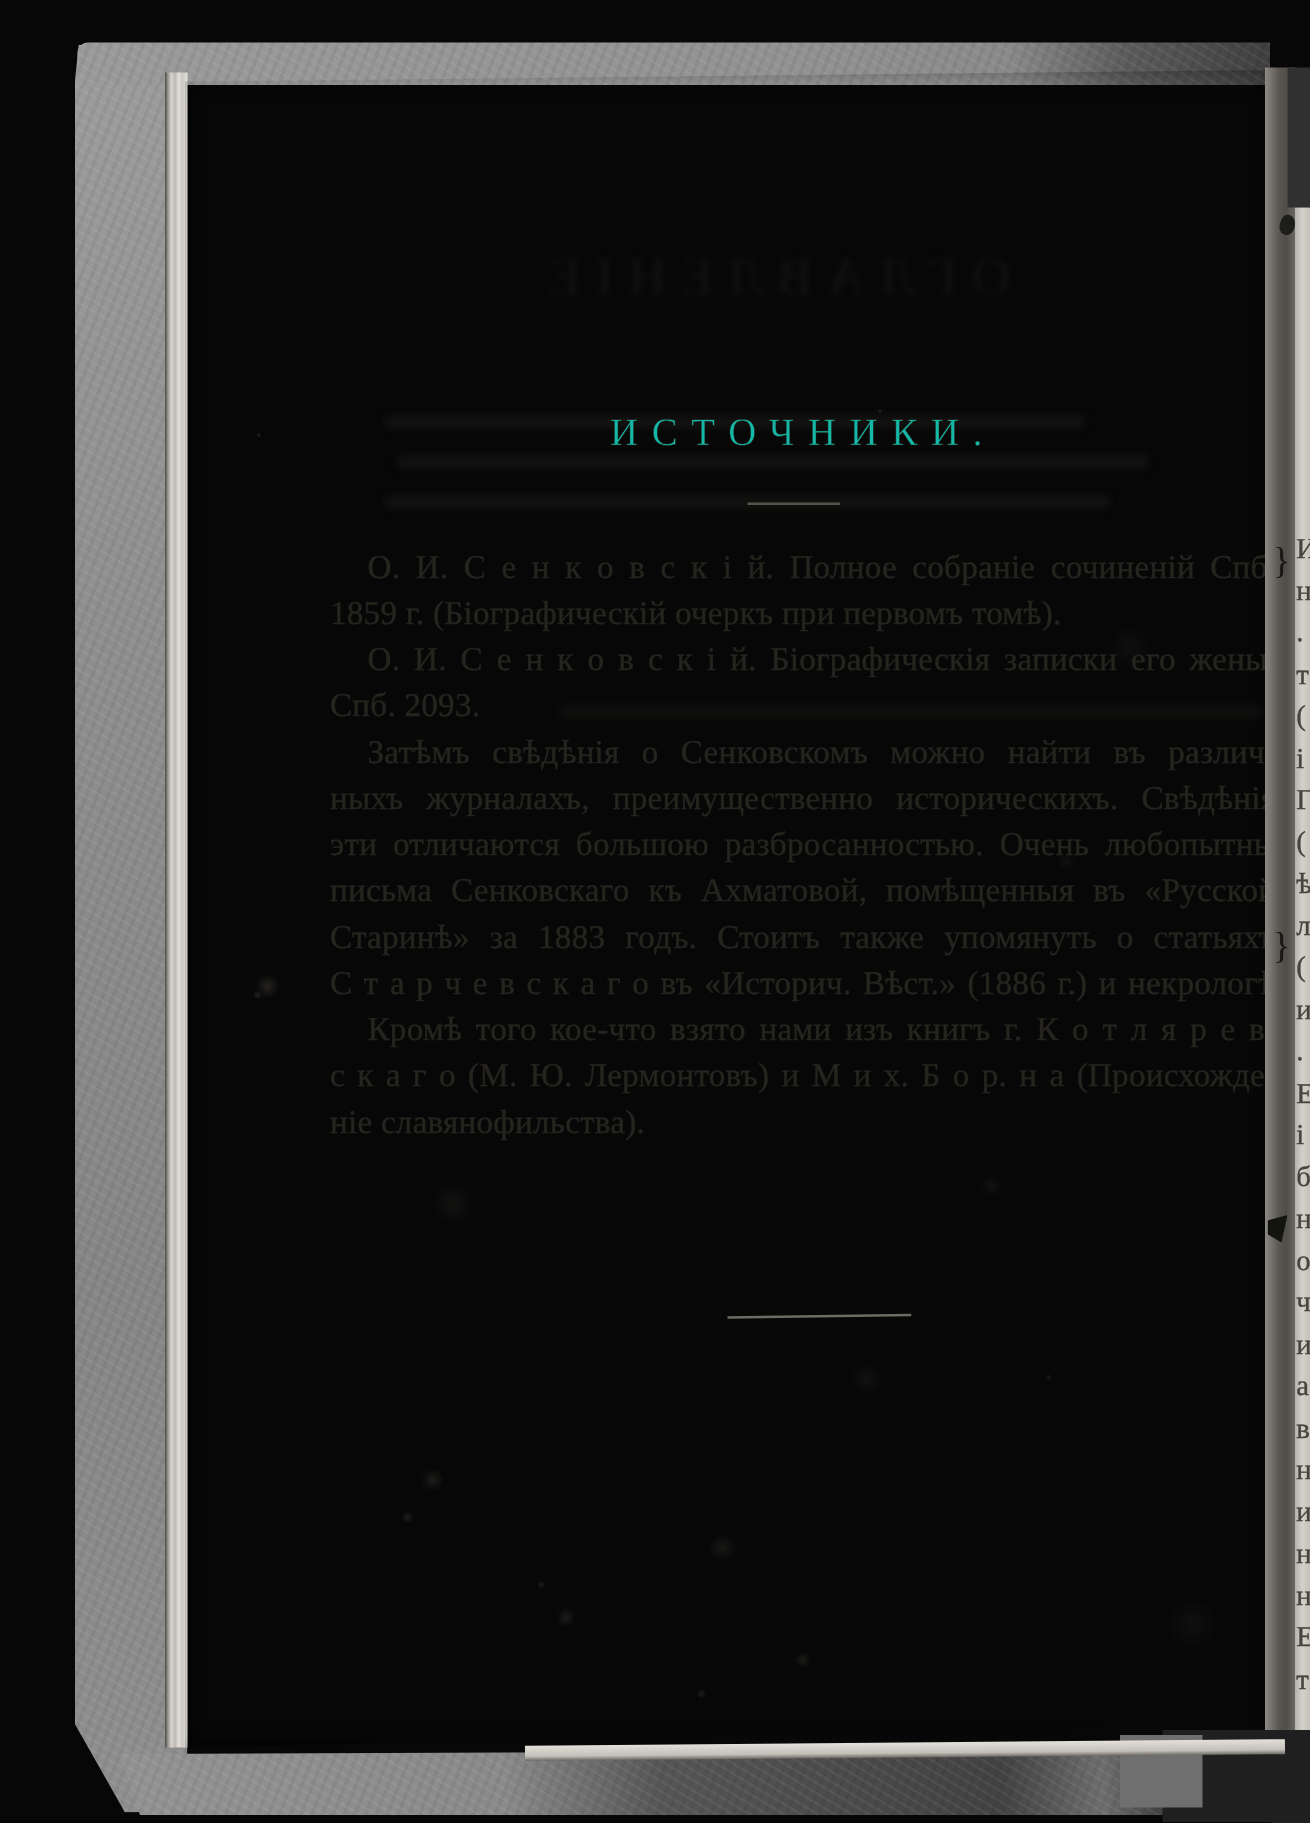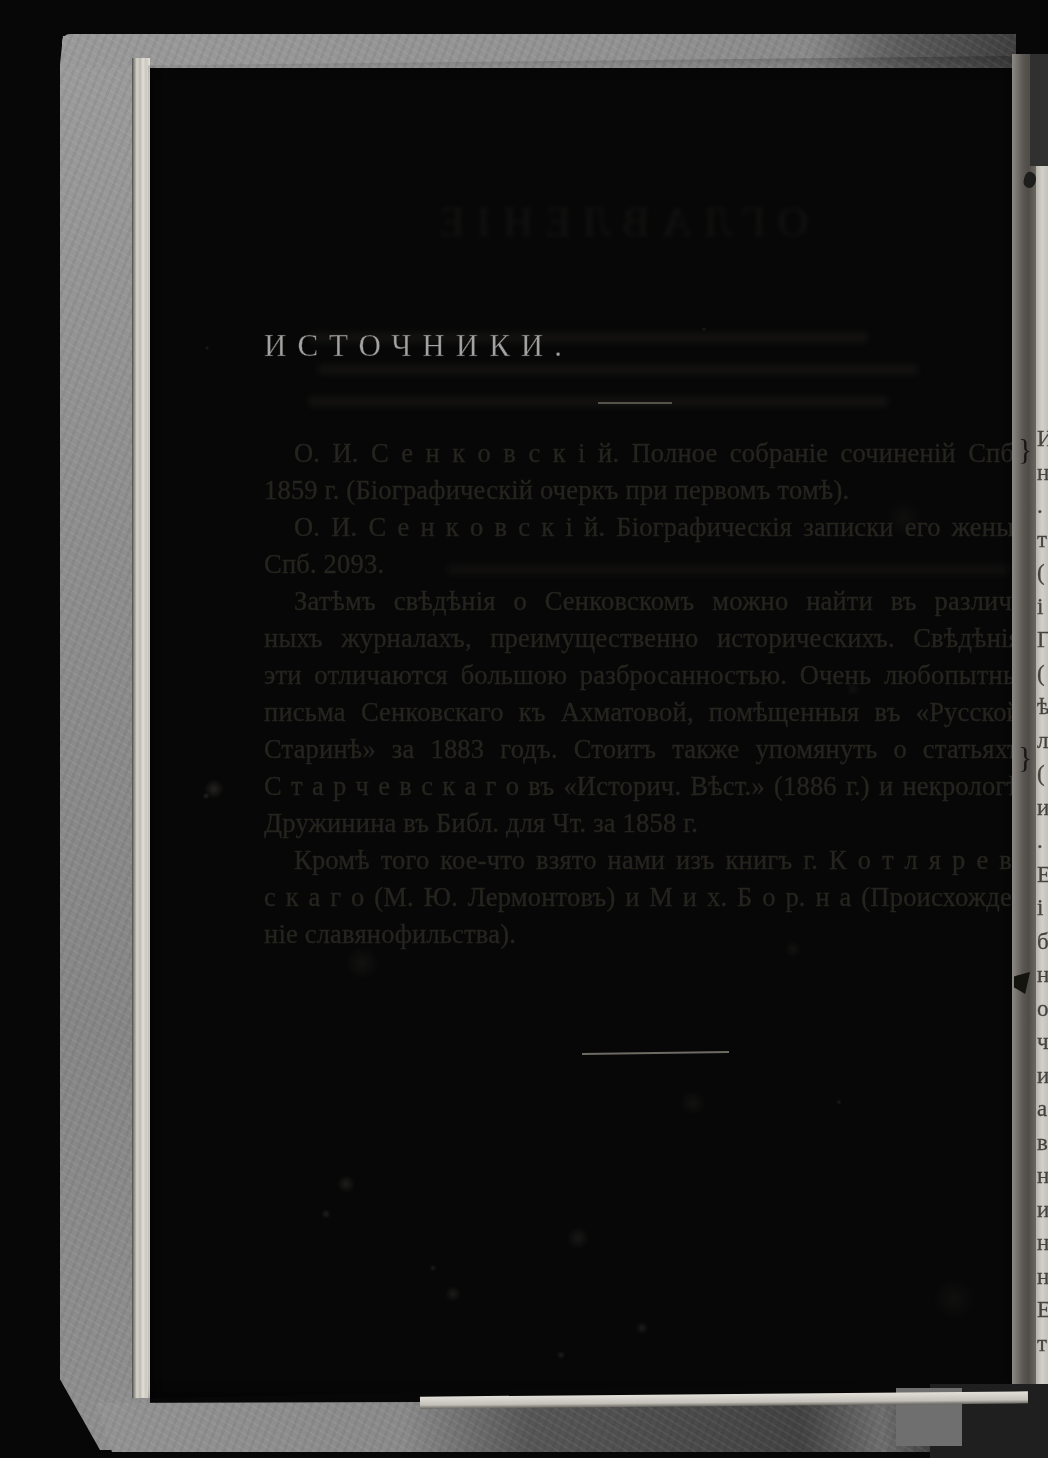--- a/index.html
+++ b/index.html
@@ -66,22 +66,22 @@
   .ghost-heading{position:absolute;left:300px;top:142px;width:360px;text-align:center;
     font-size:42px;letter-spacing:12px;color:#6f6c63;opacity:.12;
     transform:scaleX(-1);filter:blur(2.5px);}
   .ghost-band{position:absolute;height:11px;background:rgba(130,125,115,.09);filter:blur(3px);}
   .gb1{left:160px;top:276px;width:560px;}
   .gb2{left:170px;top:308px;width:600px;}
   .gb3{left:160px;top:340px;width:580px;}
   .gb4{left:300px;top:508px;width:560px;opacity:.8;}
 
   
-  .page-title{position:absolute;left:116px;top:272px;width:757px;text-align:left;
-    font-size:31px;letter-spacing:11px;color:#a3a3a3;-webkit-text-stroke:.4px #22201c;}
+  .page-title{position:absolute;left:116px;top:272px;width:757px;text-align:center;
+    font-size:31px;letter-spacing:11px;color:#14b8a6;-webkit-text-stroke:.4px #22201c;}
   .title-rule{position:absolute;left:450px;top:346px;width:74px;height:2px;background:#56534d;}
   .textblock{position:absolute;left:116px;top:379px;width:757px;
     font-size:26.5px;line-height:37px;color:#26241f;letter-spacing:.2px;
     -webkit-text-stroke:.35px #26241f;}
   .line{height:37px;text-align:justify;text-align-last:justify;white-space:nowrap;}
   .line.first{text-indent:30px;}
   .line.end{text-align:right;text-align-last:left;}
   .end-rule{position:absolute;left:434px;top:996px;width:147px;height:2px;background:#6e6b64;
     transform:rotate(-.8deg);}
 
@@ -137,21 +137,20 @@
       <div class="line first">О. И. С е н к о в с к і й. Полное собраніе сочиненій Спб.</div>
       <div class="line end">1859 г. (Біографическій очеркъ при первомъ томѣ).</div>
       <div class="line first">О. И. С е н к о в с к і й. Біографическія записки его жены.</div>
       <div class="line end">Спб. 2093.</div>
       <div class="line first">Затѣмъ свѣдѣнія о Сенковскомъ можно найти въ различ-</div>
       <div class="line">ныхъ журналахъ, преимущественно историческихъ. Свѣдѣнія</div>
       <div class="line">эти отличаются большою разбросанностью. Очень любопытны</div>
       <div class="line">письма Сенковскаго къ Ахматовой, помѣщенныя въ «Русской</div>
       <div class="line">Старинѣ» за 1883 годъ. Стоитъ также упомянуть о статьяхъ</div>
       <div class="line">С т а р ч е в с к а г о въ «Историч. Вѣст.» (1886 г.) и некрологѣ</div>
-      <div class="line end">Дружинина въ Библ. для Чт. за 1858 г.</div>
       <div class="line first">Кромѣ того кое-что взято нами изъ книгъ г. К о т л я р е в-</div>
       <div class="line">с к а г о (М. Ю. Лермонтовъ) и М и х. Б о р. н а (Происхожде-</div>
       <div class="line end">ніе славянофильства).</div>
     </div>
 
     <div class="end-rule"></div>
   </div>
 
   <div class="edge-dark"></div>
   <div class="edge-dark-top"></div>

